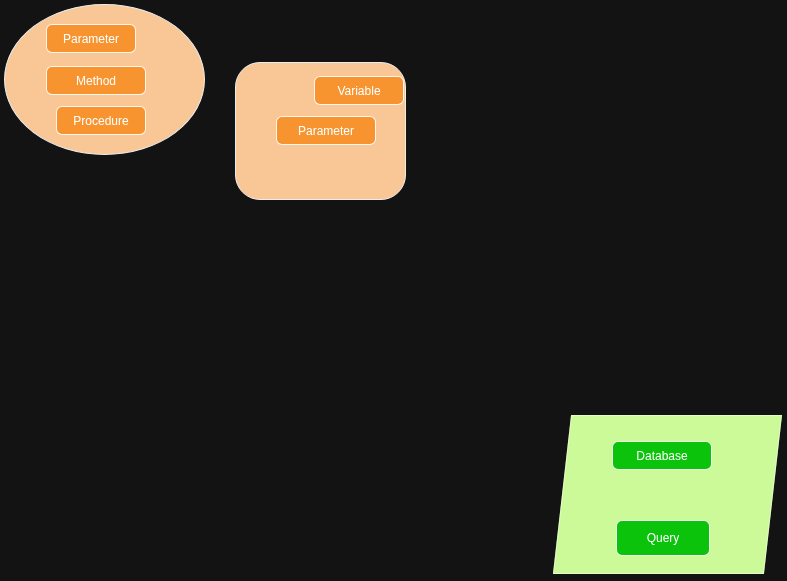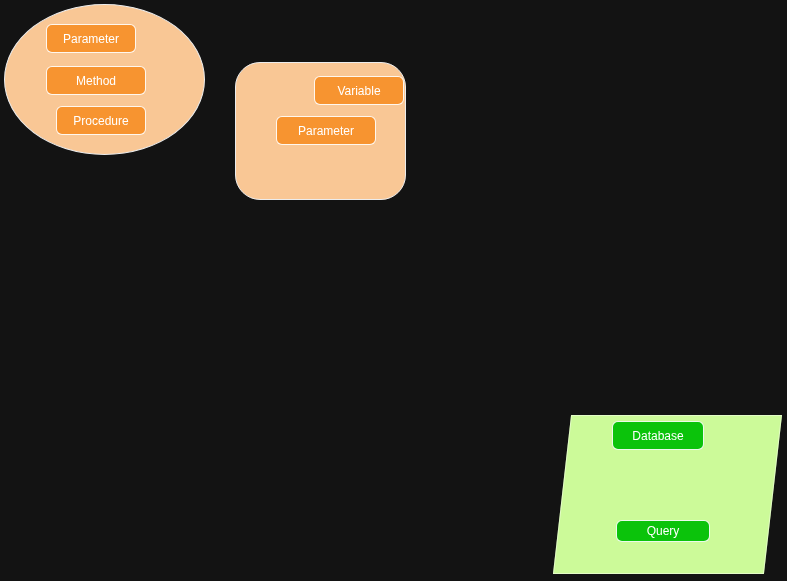--- a/index.html
+++ b/index.html
@@ -63,23 +63,23 @@
 
   
   #chip-function  { left:46px;  top:24px;  width:90px;  height:29px; }
   #chip-method    { left:46px;  top:66px;  width:100px; height:29px; }
   #chip-procedure { left:56px;  top:106px; width:90px;  height:29px; }
 
   #chip-variable  { left:275px; top:76px;  width:90px;  height:29px;margin-left:39px; }
   #chip-parameter { left:276px; top:116px; width:100px; height:29px; }
   #chip-argument  { left:281px; top:155px; width:90px;  height:30px; }
 
-  #chip-database  { left:612px; top:421px; width:92px;  height:29px; }
+  #chip-database  { left:612px; top:441px; width:100px;  height:29px; }
   #chip-sql       { left:613px; top:478px; width:99px;  height:30px; }
-  #chip-query     { left:616px; top:520px; width:94px;  height:22px; }
+  #chip-query     { left:616px; top:520px; width:94px;  height:36px; }
 </style>
 </head>
 <body>
 
 <div class="canvas">
 
   <div class="shape shape-ellipse"></div>
 
   <div class="shape shape-roundrect"></div>
 

